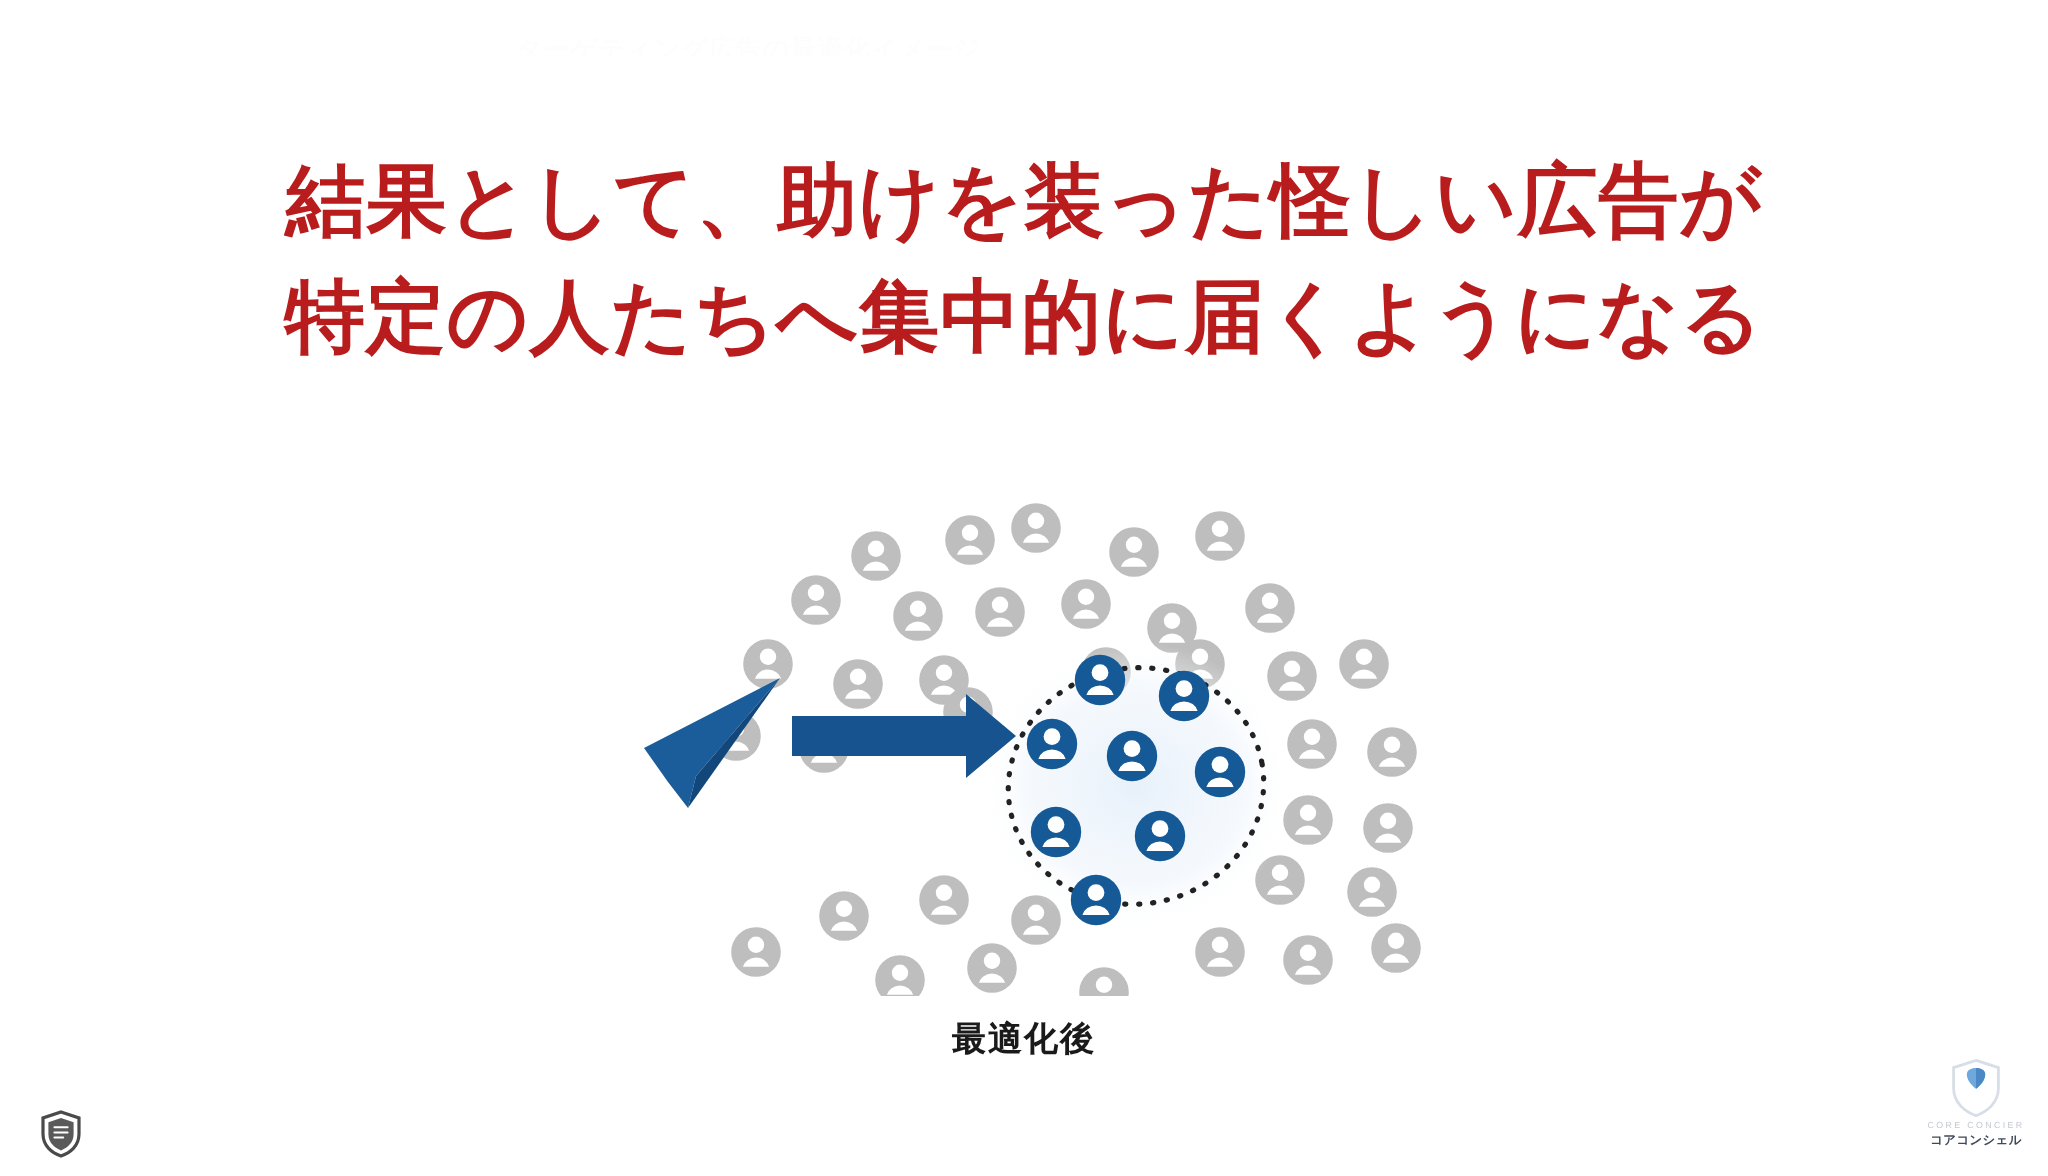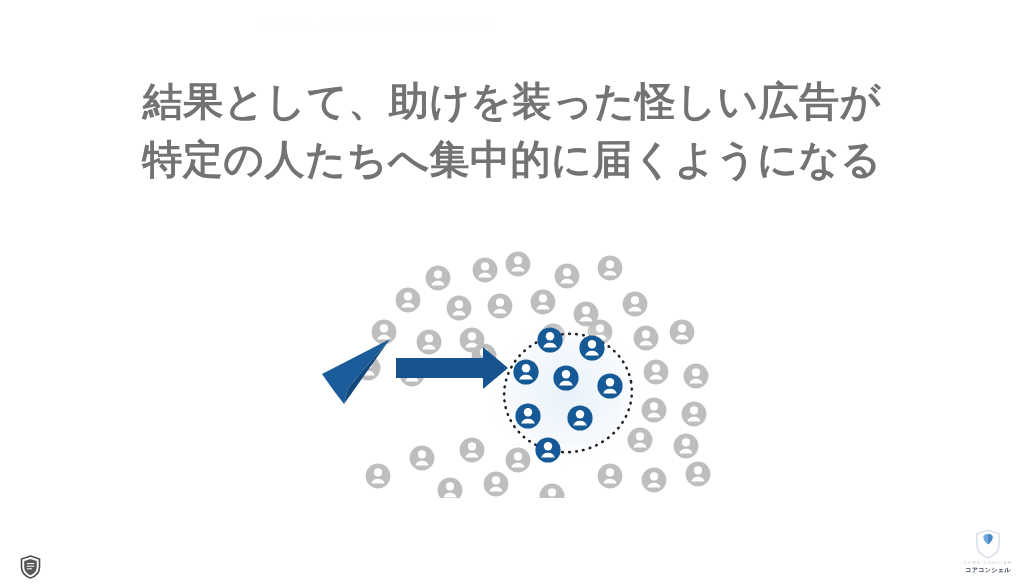--- a/index.html
+++ b/index.html
@@ -15,21 +15,21 @@
   .ghost-band{
     position:absolute;left:258px;top:16px;width:422px;height:12px;
     color:#fdfdfd;font-size:13px;font-weight:700;letter-spacing:.5px;
     white-space:nowrap;overflow:hidden;user-select:none;
   }
 
   
   .title{
     position:absolute;left:0;top:72px;width:1024px;
     text-align:center;
-    color:#737373;
+    color:#b91c1c;
     font-weight:700;
     font-size:40px;
     line-height:1.45;
     letter-spacing:0.5px;
     white-space:pre-line;
   }
 
   
   .diagram{position:absolute;left:300px;top:228px;width:430px;height:270px;}
   .diagram svg{display:block;width:430px;height:270px;}
@@ -162,20 +162,21 @@
         <path d="M 22 146 L 90 111 L 48 160 L 44 176 L 34 163 Z" fill="#1b5c9b"></path>
         <path d="M 90 111 L 48 160 L 44 176 Z" fill="#12477c"></path>
       </g>
 
       <g>
         <path d="M 96 130 L 183 130 L 183 119 L 208 140 L 183 161 L 183 150 L 96 150 Z" fill="#17538f"></path>
       </g>
     </svg>
   </div>
 
+  <div class="caption">最適化後</div>
 
   <div class="brand-left">
     <span class="shield">
       <svg viewBox="0 0 21 24" width="21" height="24" xmlns="http://www.w3.org/2000/svg">
         <path d="M10.5 1 L19.5 4 V12 C19.5 18 15 21.5 10.5 23 C6 21.5 1.5 18 1.5 12 V4 Z" fill="none" stroke="#4a4a4a" stroke-width="1.6"></path>
         <path d="M10.5 4 L16.8 6.1 V12 C16.8 16.4 13.6 19 10.5 20.2
                  C7.4 19 4.2 16.4 4.2 12 V6.1 Z" fill="#5a5a5a"></path>
         <path d="M7.2 8.6 h6.6 M7.2 11.2 h6.6 M7.2 13.8 h4.4" stroke="#ffffff" stroke-width="1" stroke-linecap="round"></path>
       </svg>
     </span>

